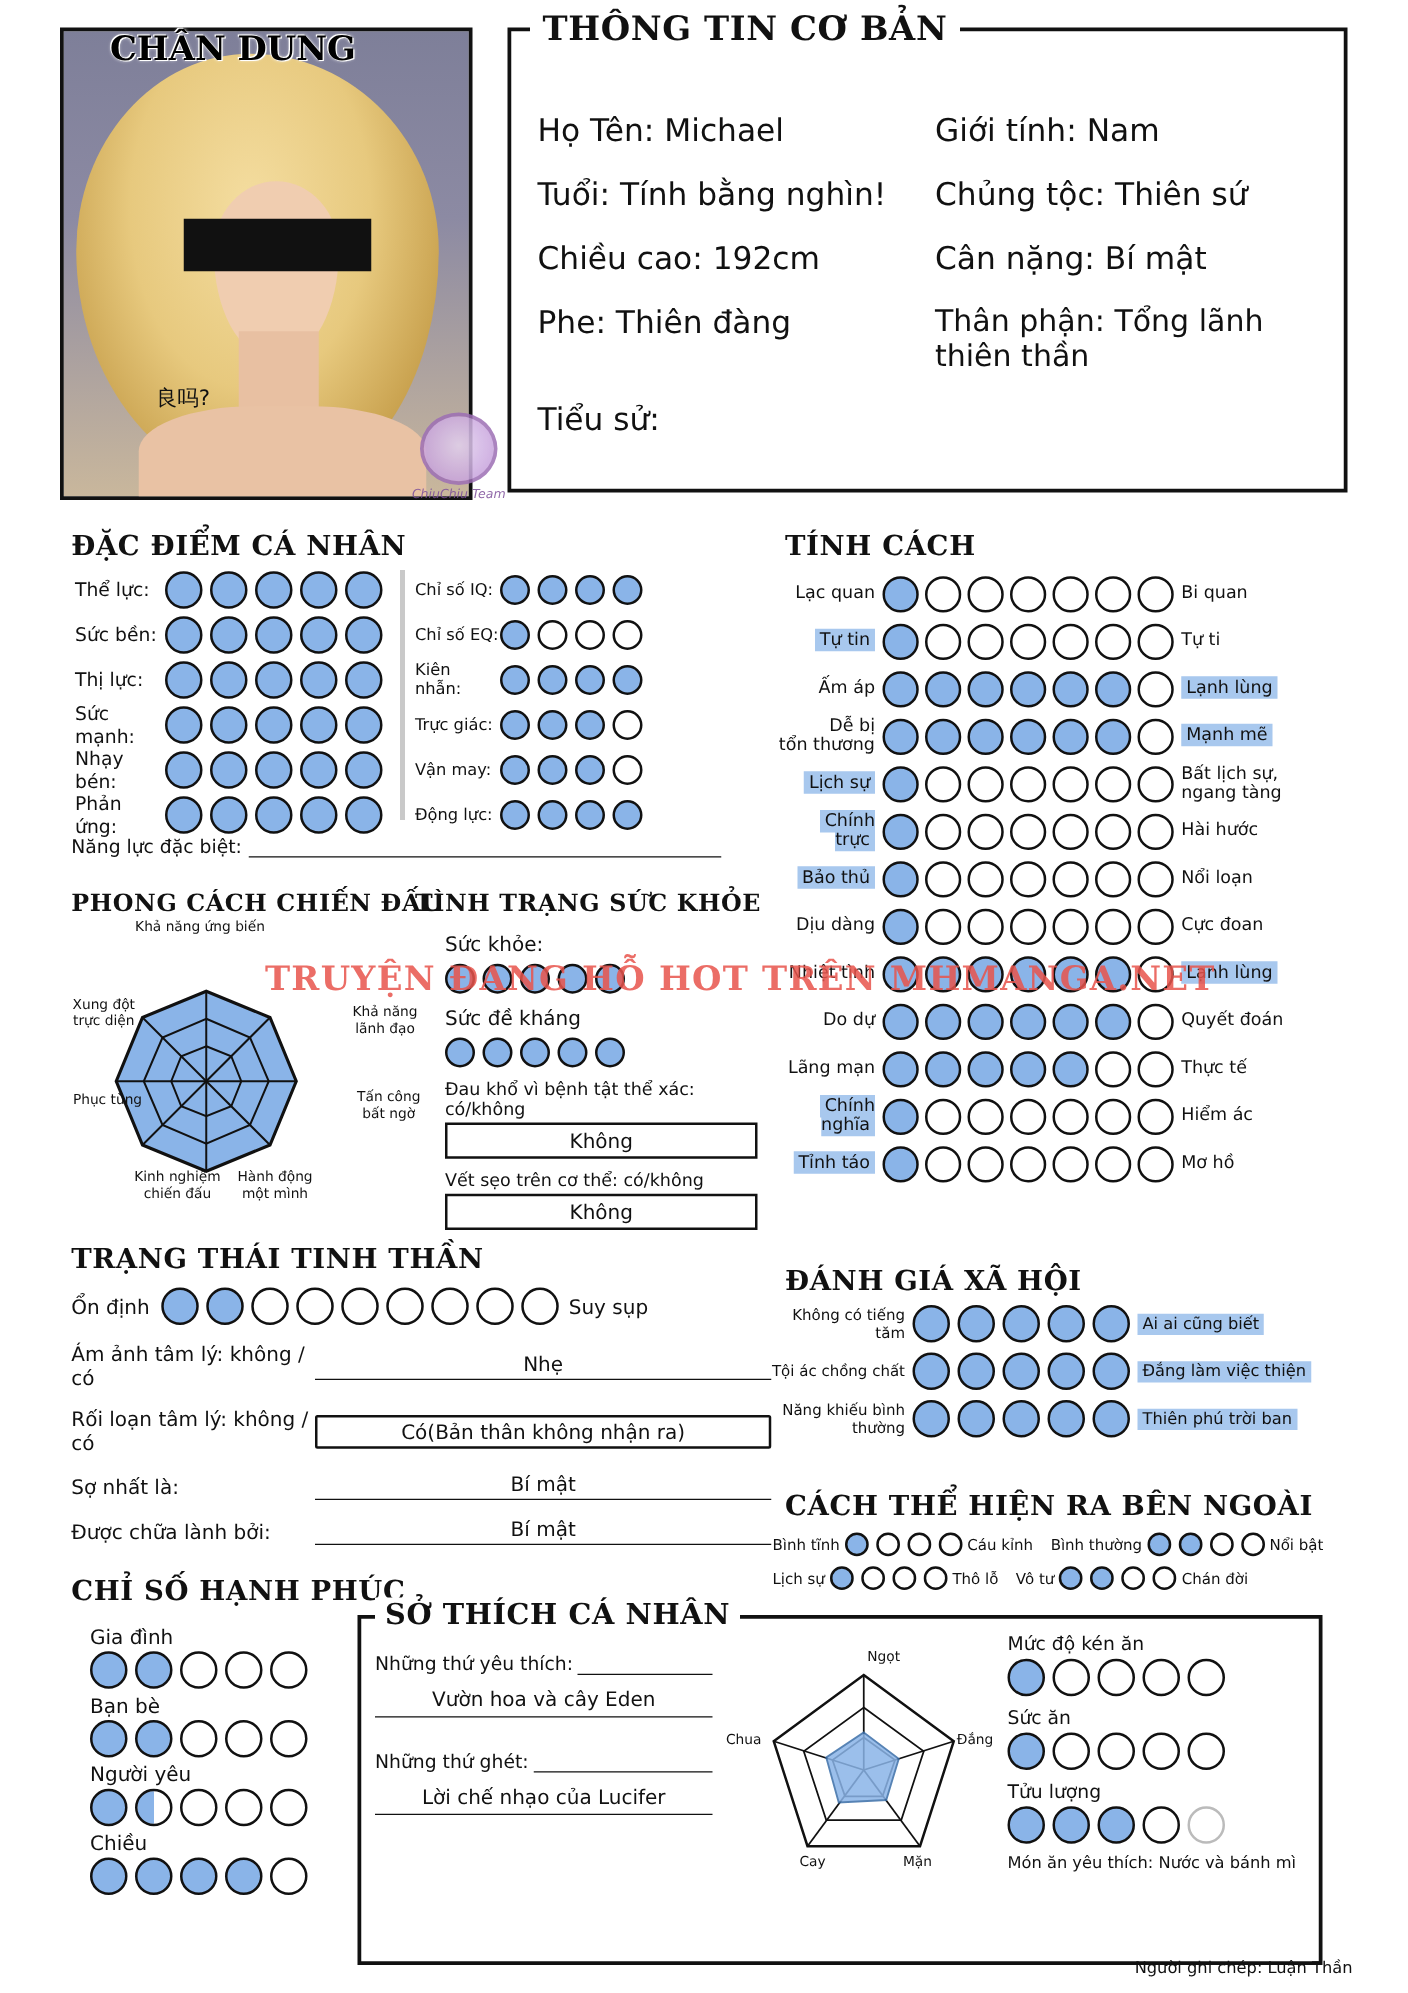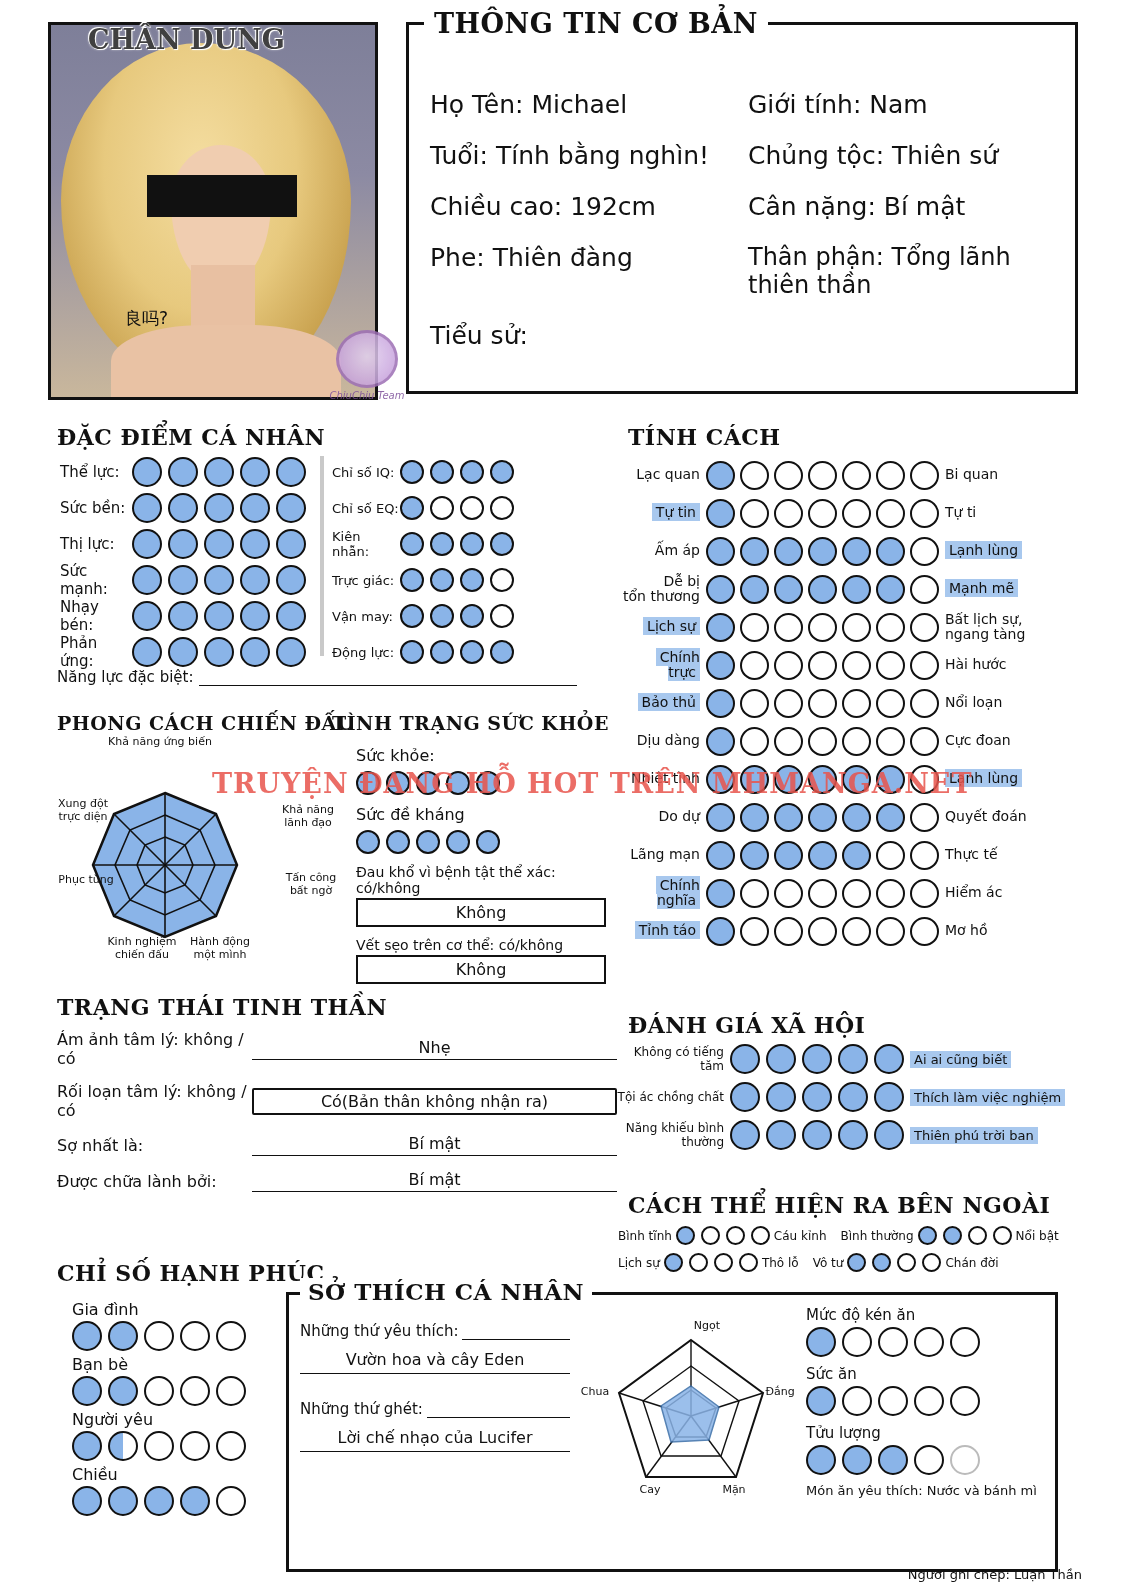--- a/index.html
+++ b/index.html
@@ -65,21 +65,21 @@
   }
   #portrait-bar {
     position:absolute; left:96px; top:150px; width:150px; height:42px; background:#111;
   }
   .portrait-label {
     position:absolute; left:74px; top:282px;
     font-size: 17px; color:#111; font-family:"DejaVu Sans", sans-serif;
   }
   #chan-dung-title {
     position:absolute; left:88px; top:24px; z-index:5;
-    font-size: 27px; color:#404040;
+    font-size: 27px; color:#000000;
     font-family:"DejaVu Serif", serif; font-weight:bold;
     text-shadow: 0 0 3px #fff, 1px 1px 0 #fff, -1px -1px 0 #fff;
   }
   #watermark-logo {
     position:absolute; left:318px; top:330px; width:98px; height:86px; z-index:6;
     opacity:.85; text-align:center;
   }
   #watermark-logo .circ {
     width:62px; height:58px; margin:0 auto; border-radius:50%;
     border:3px solid #9d6fb5;
@@ -420,20 +420,35 @@
       </div>
     <div style="font-size:14px; margin:6px 0 2px;">Đau khổ vì bệnh tật thể xác: có/không</div>
     <div class="box-line">Không</div>
     <div style="font-size:14px; margin:10px 0 2px;">Vết sẹo trên cơ thể: có/không</div>
     <div class="box-line">Không</div>
   </div>
 
   <div class="sect-h" id="ttt-title">TRẠNG THÁI TINH THẦN</div>
   <div id="ttt">
     <div class="ttt-row">
+      <span style="width:72px">Ổn định</span>
+      <span class="dots" id="mental-dots">
+          <span class="dot f"></span>
+          <span class="dot f"></span>
+          <span class="dot"></span>
+          <span class="dot"></span>
+          <span class="dot"></span>
+          <span class="dot"></span>
+          <span class="dot"></span>
+          <span class="dot"></span>
+          <span class="dot"></span>
+        </span>
+      <span style="margin-left:8px">Suy sụp</span>
+    </div>
+    <div class="ttt-row">
       <span class="ttt-lab">Ám ảnh tâm lý: không / có</span>
       <span class="ttt-val">Nhẹ</span>
     </div>
     <div class="ttt-row">
       <span class="ttt-lab">Rối loạn tâm lý: không / có</span>
       <span class="ttt-val boxed">Có(Bản thân không nhận ra)</span>
     </div>
     <div class="ttt-row">
       <span class="ttt-lab">Sợ nhất là:</span>
       <span class="ttt-val">Bí mật</span>
@@ -734,21 +749,21 @@
       </div>
       <div class="dg-row">
         <div class="dg-l">Tội ác chồng chất</div>
         <div class="dots">
           <span class="dot f"></span>
           <span class="dot f"></span>
           <span class="dot f"></span>
           <span class="dot f"></span>
           <span class="dot f"></span>
         </div>
-        <div class="dg-r"><span class="hl">Thích làm việc nghiệm</span></div>
+        <div class="dg-r"><span class="hl">Đắng làm việc thiện</span></div>
       </div>
       <div class="dg-row">
         <div class="dg-l">Năng khiếu bình thường</div>
         <div class="dots">
           <span class="dot f"></span>
           <span class="dot f"></span>
           <span class="dot f"></span>
           <span class="dot f"></span>
           <span class="dot f"></span>
         </div>

